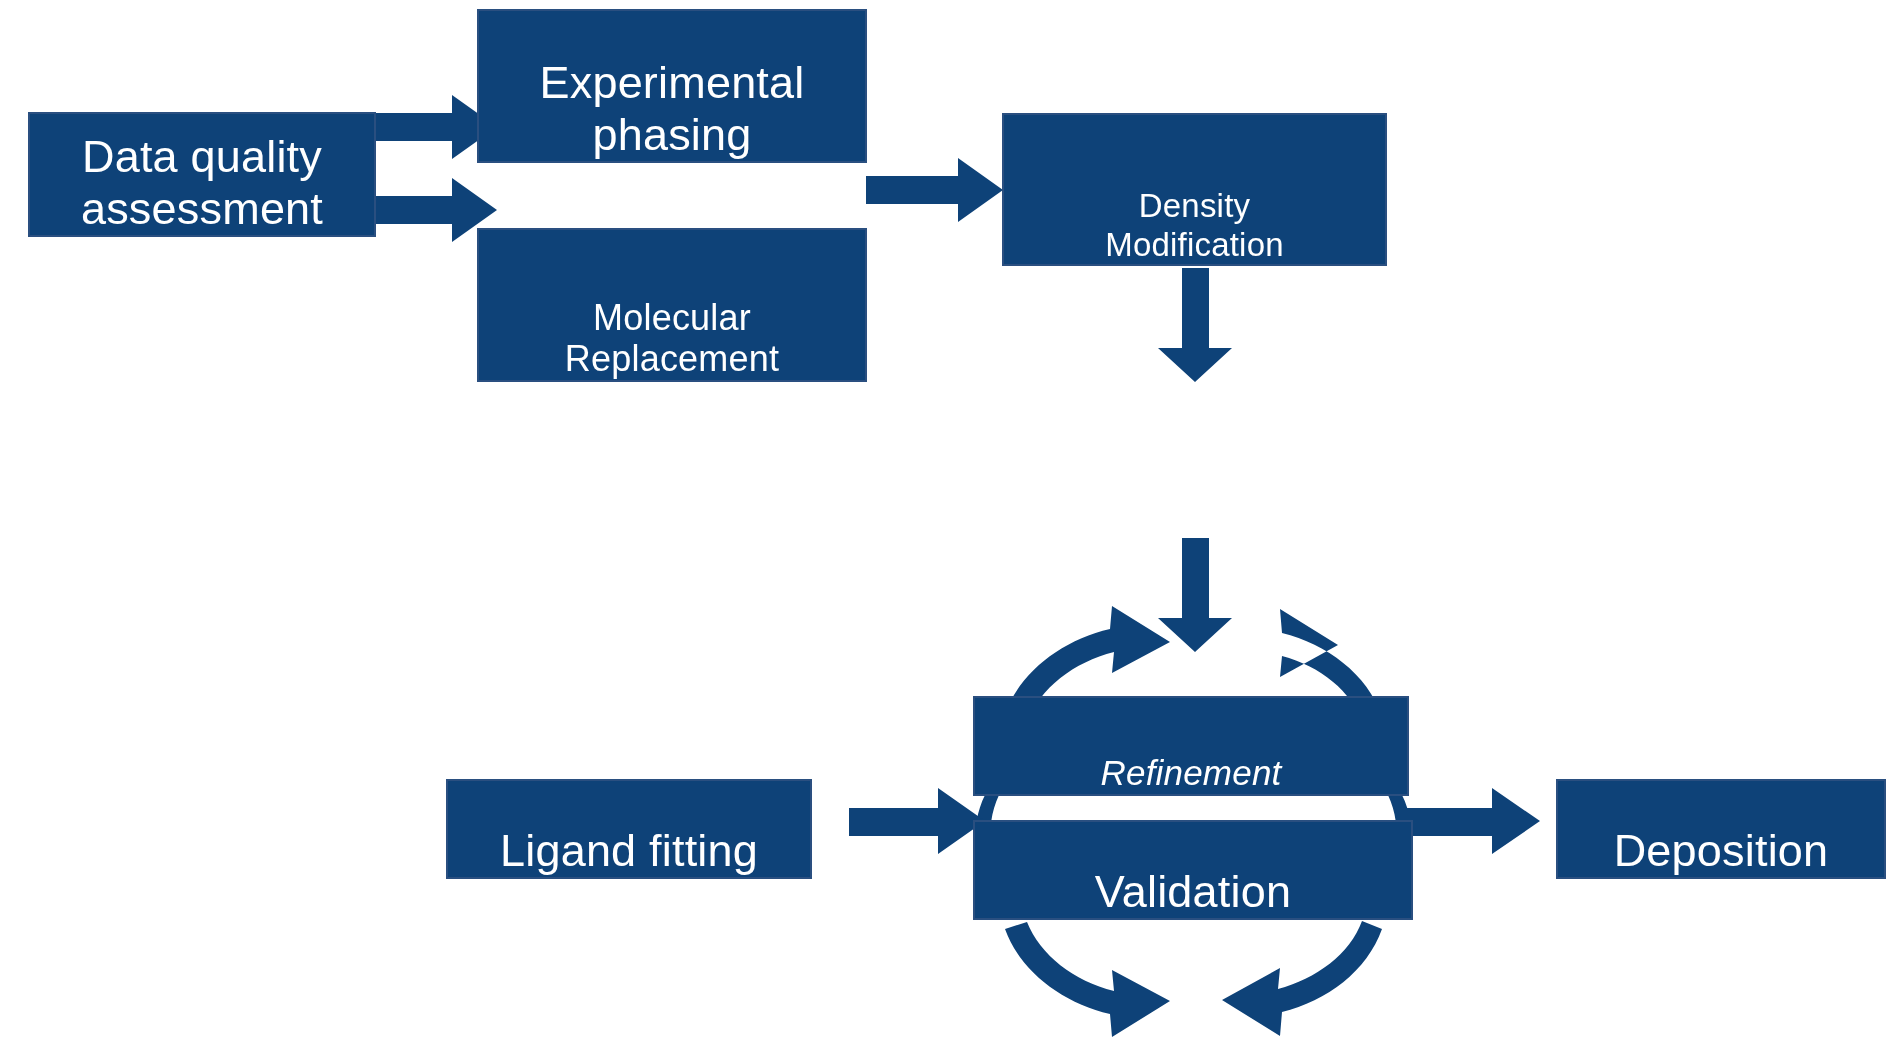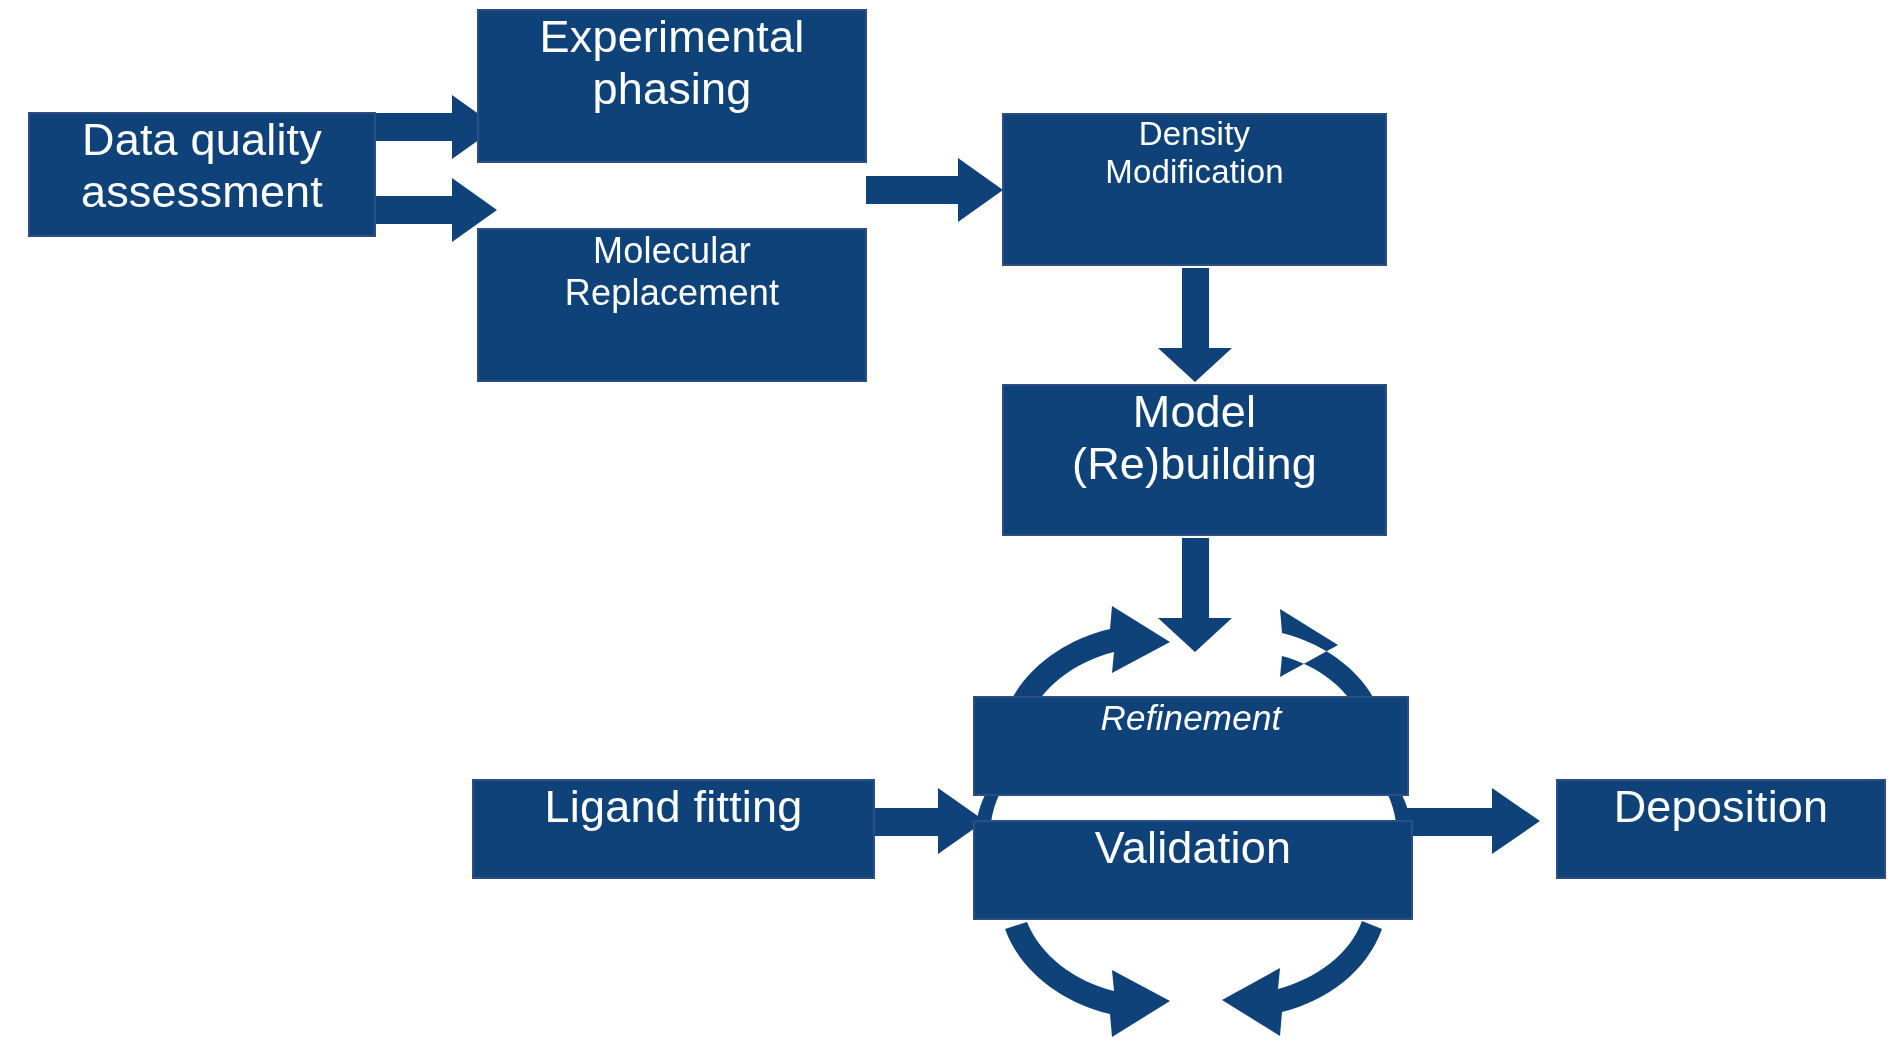--- a/index.html
+++ b/index.html
@@ -23,38 +23,38 @@
     top: 0;
     width: 1903px;
     height: 1043px;
   }
   .node {
     position: absolute;
     background: #0e4278;
     border: 2px solid #2a4f80;
     box-sizing: border-box;
     display: flex;
-    align-items: flex-start;
+    align-items: flex-end;
     justify-content: center;
     color: #ffffff;
     text-align: center;
     line-height: 1.16;
     font-weight: 400;
     letter-spacing: 0.2px;
     white-space: pre-line;
   }
   .node span { display: block; }
   .n-dataquality { left: 28px;   top: 112px; width: 348px; height: 125px; font-size: 45px; }
   .n-expphasing  { left: 477px;  top: 9px;   width: 390px; height: 154px; font-size: 45px; }
   .n-molrepl     { left: 477px;  top: 228px; width: 390px; height: 154px; font-size: 36px; }
   .n-density     { left: 1002px; top: 113px; width: 385px; height: 153px; font-size: 33px; }
   .n-model       { left: 1002px; top: 384px; width: 385px; height: 152px; font-size: 45px; }
   .n-refinement  { left: 973px;  top: 696px; width: 436px; height: 100px; font-size: 35px; font-style: italic; }
   .n-validation  { left: 973px;  top: 820px; width: 440px; height: 100px; font-size: 45px; }
-  .n-ligand      { left: 472px;  top: 779px; width: 403px; height: 100px; font-size: 45px; }
+  .n-ligand      { left: 446px;  top: 779px; width: 366px; height: 100px; font-size: 45px; }
   .n-deposition  { left: 1556px; top: 779px; width: 330px; height: 100px; font-size: 45px; }
 </style>
 </head>
 <body>
 
 <div id="canvas">
 
   <svg class="layer" viewBox="0 0 1903 1043" xmlns="http://www.w3.org/2000/svg">
 
     <g>
@@ -138,24 +138,20 @@
   <div class="node n-molrepl">
     <span>Molecular
 Replacement</span>
   </div>
 
   <div class="node n-density">
     <span>Density
 Modification</span>
   </div>
 
-  <div class="node n-model">
-    <span>Model
-(Re)building</span>
-  </div>
 
   <div class="node n-refinement">
     <span>Refinement</span>
   </div>
 
   <div class="node n-validation">
     <span>Validation</span>
   </div>
 
   <div class="node n-ligand">

